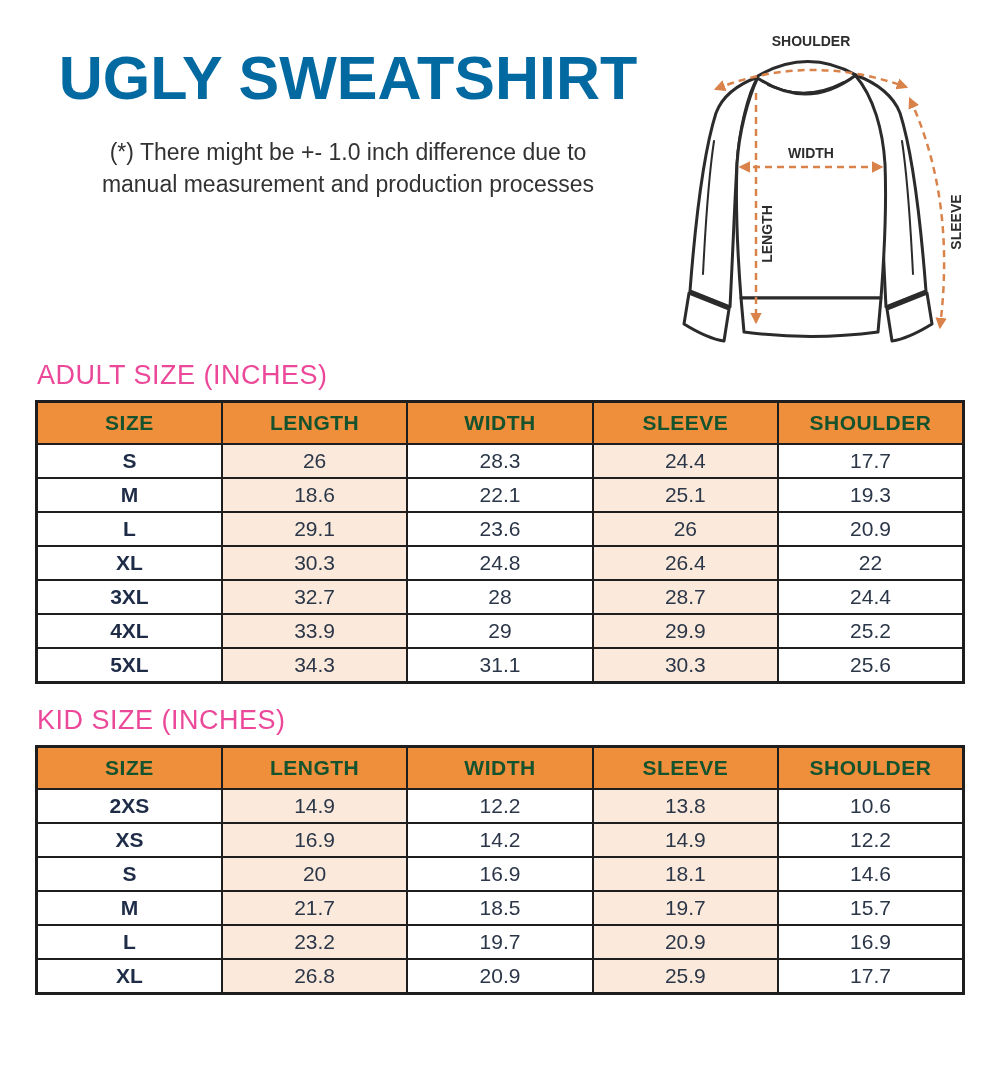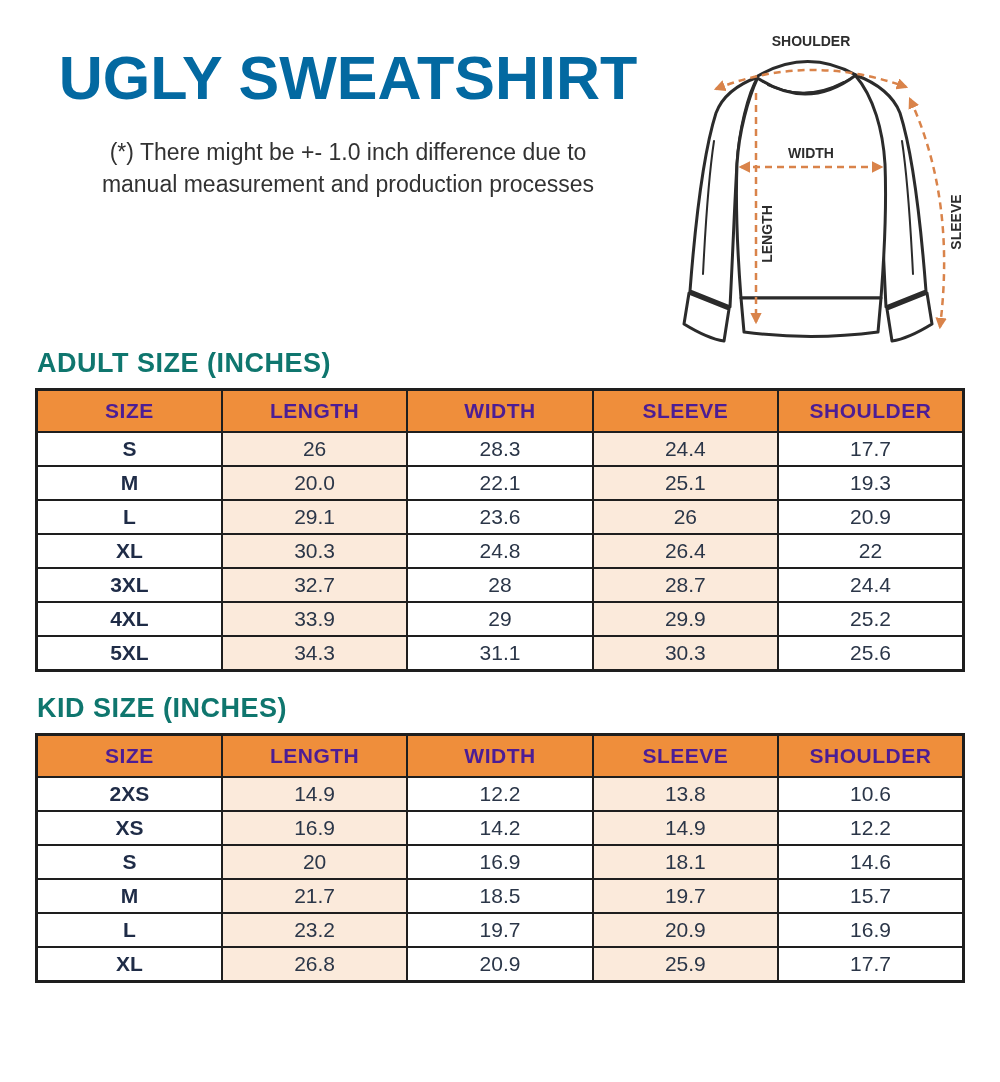--- a/index.html
+++ b/index.html
@@ -26,38 +26,38 @@
     font-size:23px;line-height:1.4;color:#323232;
   }
   .disclaimer span{display:block;}
   
   .diagram{
     position:absolute;left:658px;top:14px;width:342px;height:340px;
   }
   
   .tables{position:absolute;left:35px;top:344px;width:930px;}
   .section-heading{
-    margin:4px 0 9px 2px;
-    font-size:27px;font-weight:bold;color:#0f766e;letter-spacing:.5px;
+    margin:16px 0 9px 2px;
+    font-size:27px;font-weight:normal;color:#ec4899;letter-spacing:.5px;
   }
   .section-heading.kid{margin-top:21px;}
   table.size-table{
     width:100%;
     border-collapse:collapse;
     table-layout:fixed;
     border:3px solid #1e1e1e;
   }
   .size-table th,.size-table td{
     border:2px solid #1e1e1e;
     text-align:center;
     padding:0;
   }
   .size-table th{
     background:#ef8e3b;
-    color:#4c1d95;
+    color:#14532d;
     height:40px;
     font-size:21px;font-weight:bold;letter-spacing:.5px;
   }
   .size-table td{
     height:32px;
     font-size:21px;
     color:#2b3648;
     background:#ffffff;
   }
   .size-table td.size-cell{font-weight:bold;color:#1f2c47;}
@@ -141,21 +141,21 @@
         <tbody>
             <tr>
               <td class="size-cell">S</td>
               <td class="tint">26</td>
               <td>28.3</td>
               <td class="tint">24.4</td>
               <td>17.7</td>
             </tr>
             <tr>
               <td class="size-cell">M</td>
-              <td class="tint">20.0</td>
+              <td class="tint">18.6</td>
               <td>22.1</td>
               <td class="tint">25.1</td>
               <td>19.3</td>
             </tr>
             <tr>
               <td class="size-cell">L</td>
               <td class="tint">29.1</td>
               <td>23.6</td>
               <td class="tint">26</td>
               <td>20.9</td>

